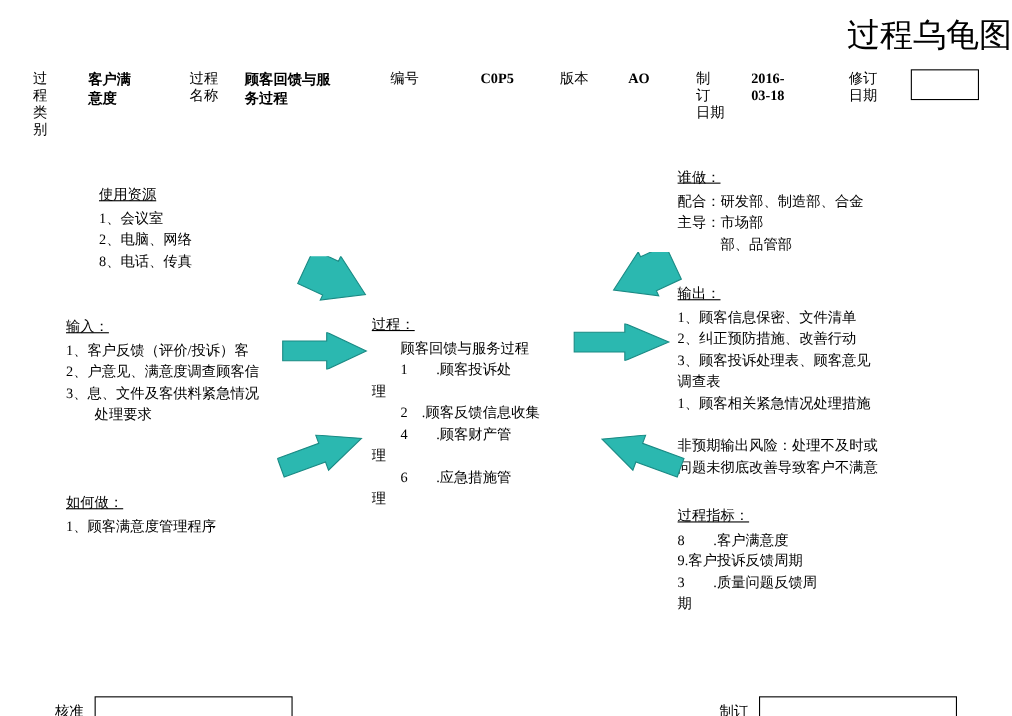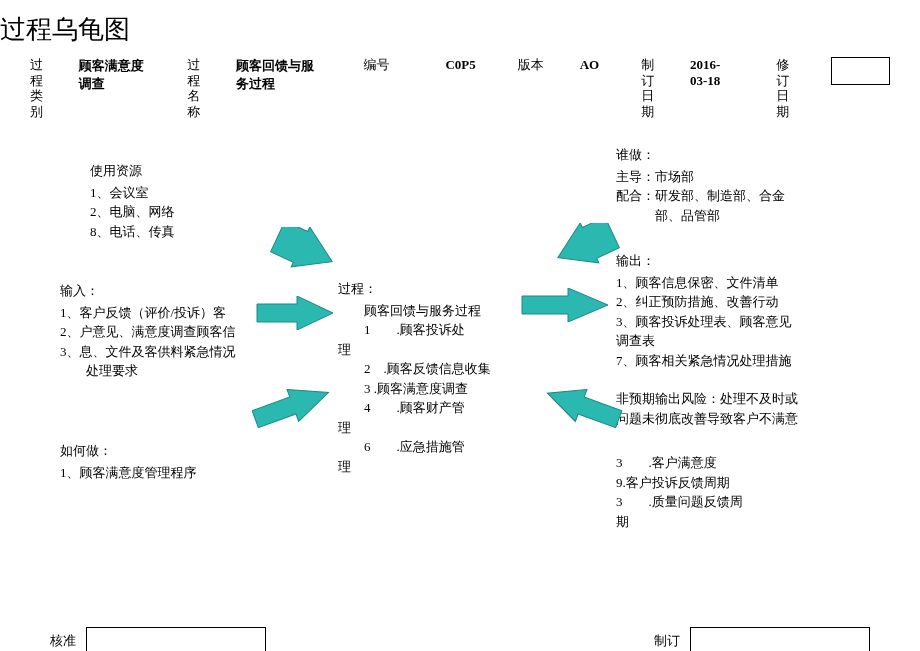--- a/index.html
+++ b/index.html
@@ -6,22 +6,22 @@
     body {
       font-family: "SimSun", "宋体", serif;
       font-size: 13px;
       background: #fff;
       width: 920px;
       height: 651px;
       position: relative;
       color: #000;
     }
     .title {
-      text-align: left;
-      font-size: 26px;
+      text-align: right;
+      font-size: 30px;
       padding: 12px 0 10px 0;
       font-family: "SimSun", "宋体", serif;
     }
     .header-row {
       display: flex;
       align-items: flex-start;
       padding: 0 30px 12px 30px;
       gap: 24px;
       font-size: 13px;
     }
@@ -29,21 +29,21 @@
     .hdr-value { font-weight: bold; margin-right: 18px; }
     .hdr-two-line { width: 34px; display: inline-block; line-height: 1.2; }
     .rev-box {
       width: 80px; height: 28px; border: 1px solid #000;
       display: inline-block; margin-left: 6px; vertical-align: top;
     }
 
     .content { position: relative; width: 100%; height: 520px; }
 
     .block { position: absolute; line-height: 1.5; font-size: 13px; }
-    .block .heading { margin-bottom: 2px; }
+    .block .heading { margin-bottom: 2px; text-decoration: underline; }
     .li-row { display: block; }
 
     
     .arrow { position: absolute; }
     .arrow svg { display: block; }
 
     .sig-row { position: absolute; bottom: -4px; left: 0; right:0; display: flex; align-items: center; padding: 0 50px; }
     .sig-label { margin-right: 10px; }
     .sig-box { width: 180px; height: 28px; border: 1px solid #000; }
     .sig-gap { flex: 1; }
@@ -52,21 +52,21 @@
     .process-inner .rowli { display:flex; white-space: pre; }
   </style>
 </head>
 <body>
 
 <div class="title">过程乌龟图</div>
 
 <div class="header-row">
   <span class="hdr-two-line" style="white-space:pre-line">过 程
 类 别</span>
-  <span class="hdr-value">顾客满意度调查</span>
+  <span class="hdr-value">客户满意度</span>
   <span class="hdr-two-line" style="white-space:pre-line">过程
 名称</span>
   <span class="hdr-value">顾客回馈与服务过程</span>
   <span class="hdr-label">编号</span>
   <span class="hdr-value" style="margin-left:28px;">C0P5</span>
   <span class="hdr-label">版本</span>
   <span class="hdr-value" style="margin-left:8px;">AO</span>
   <span class="hdr-two-line" style="white-space:pre-line">制 订
 日期</span>
   <span class="hdr-value">2016-03-18</span>
@@ -96,50 +96,50 @@
     <div class="heading">如何做：</div>
     <span class="li-row">1、顾客满意度管理程序</span>
   </div>
 
   <div class="block process-inner" style="left:330px; top:148px; width:200px;">
     <div class="heading">过程：</div>
     <div class="rowli">        顾客回馈与服务过程</div>
     <div class="rowli">        1        .顾客投诉处</div>
     <div class="rowli">理</div>
     <div class="rowli">        2    .顾客反馈信息收集</div>
-    <div class="rowli">        3 .顾客满意度调查</div>
     <div class="rowli">        4        .顾客财产管</div>
     <div class="rowli">理</div>
     <div class="rowli">        6        .应急措施管</div>
     <div class="rowli">理</div>
   </div>
 
   <div class="block" style="left:616px; top:14px;">
     <div class="heading">谁做：</div>
+    <span class="li-row">配合：研发部、制造部、合金</span>
     <span class="li-row">主导：市场部</span>
-    <span class="li-row">配合：研发部、制造部、合金</span>
     <span class="li-row" style="white-space:pre">            部、品管部</span>
   </div>
 
   <div class="block" style="left:616px; top:120px;">
     <div class="heading">输出：</div>
     <span class="li-row">1、顾客信息保密、文件清单</span>
     <span class="li-row">2、纠正预防措施、改善行动</span>
     <span class="li-row">3、顾客投诉处理表、顾客意见</span>
     <span class="li-row">调查表</span>
-    <span class="li-row">7、顾客相关紧急情况处理措施</span>
+    <span class="li-row">1、顾客相关紧急情况处理措施</span>
   </div>
 
   <div class="block" style="left:616px; top:258px;">
     <span class="li-row">非预期输出风险：处理不及时或</span>
     <span class="li-row">问题未彻底改善导致客户不满意</span>
   </div>
 
   <div class="block" style="left:616px; top:322px;">
-    <span class="li-row" style="white-space:pre">3        .客户满意度</span>
+    <div class="heading">过程指标：</div>
+    <span class="li-row" style="white-space:pre">8        .客户满意度</span>
     <span class="li-row">9.客户投诉反馈周期</span>
     <span class="li-row" style="white-space:pre">3        .质量问题反馈周</span>
     <span class="li-row">期</span>
   </div>
 
   <div class="arrow" style="left:270px; top:96px;">
     <svg width="70" height="50">
         <polygon points="5,5 30,5 30,0 65,22 30,44 30,39 5,39" fill="#2bb8b0" stroke="#1a8a84" stroke-width="1" transform="rotate(25 35 22)"></polygon>
       </svg>
   </div>

